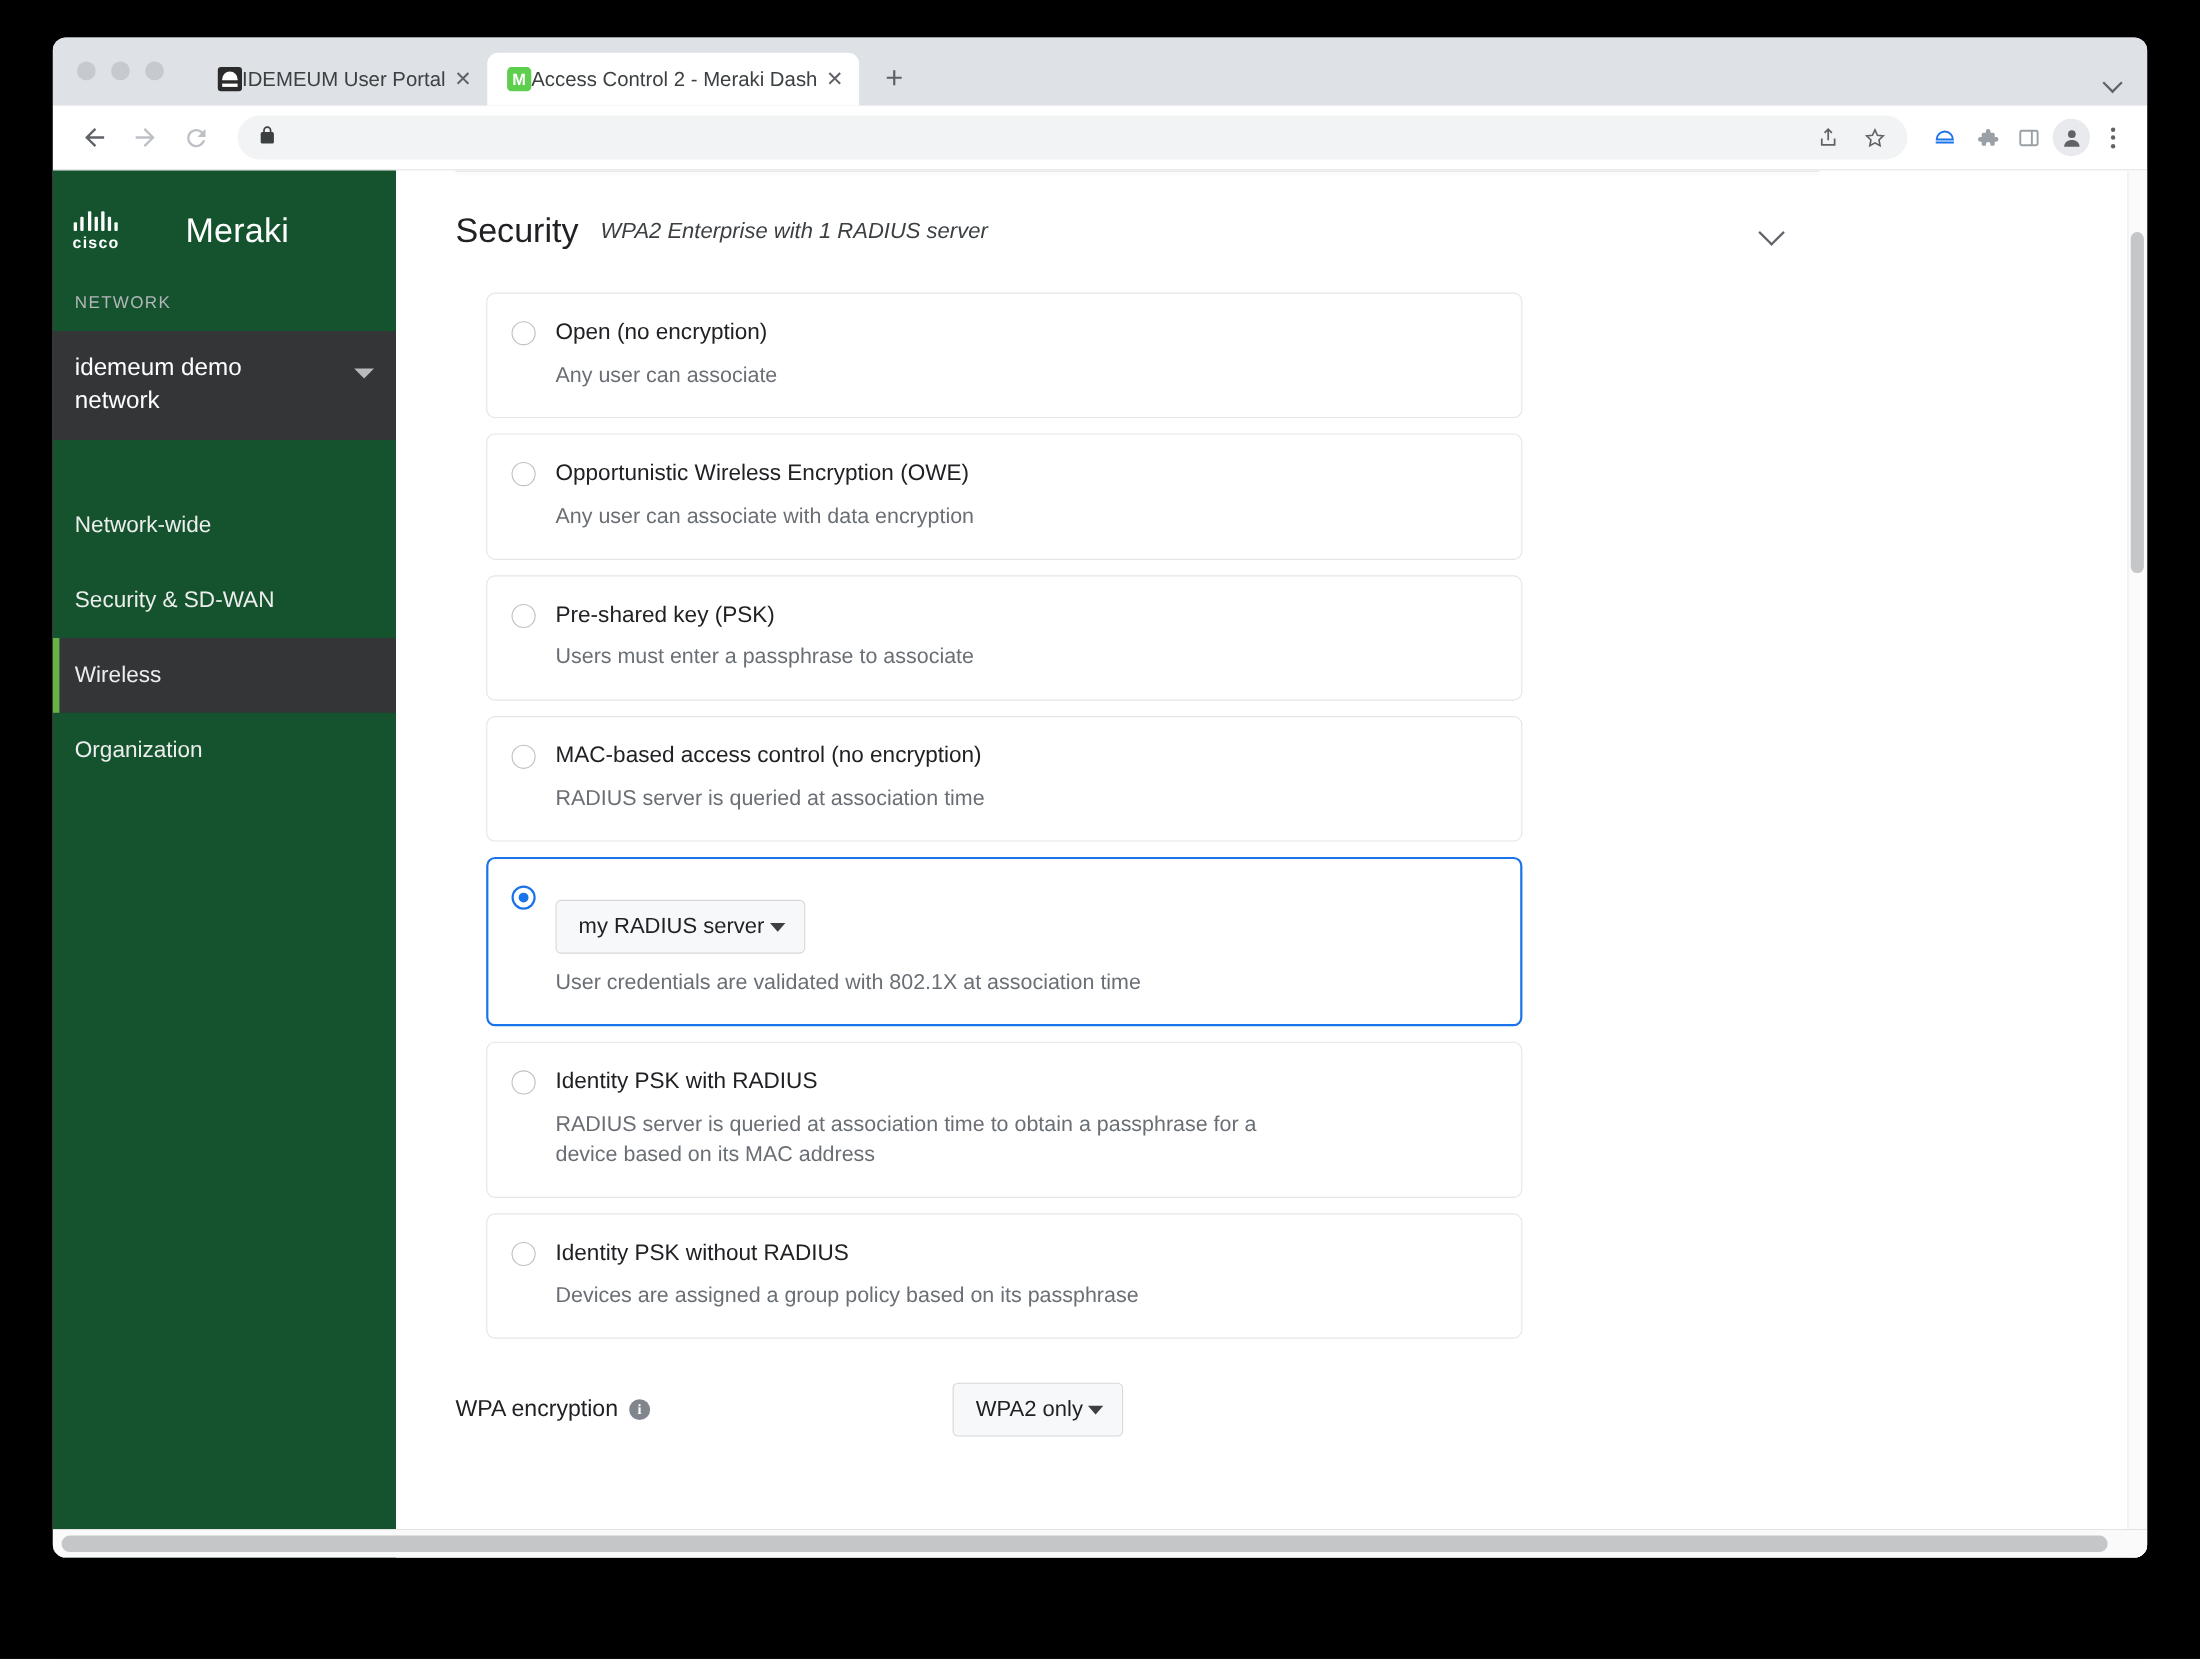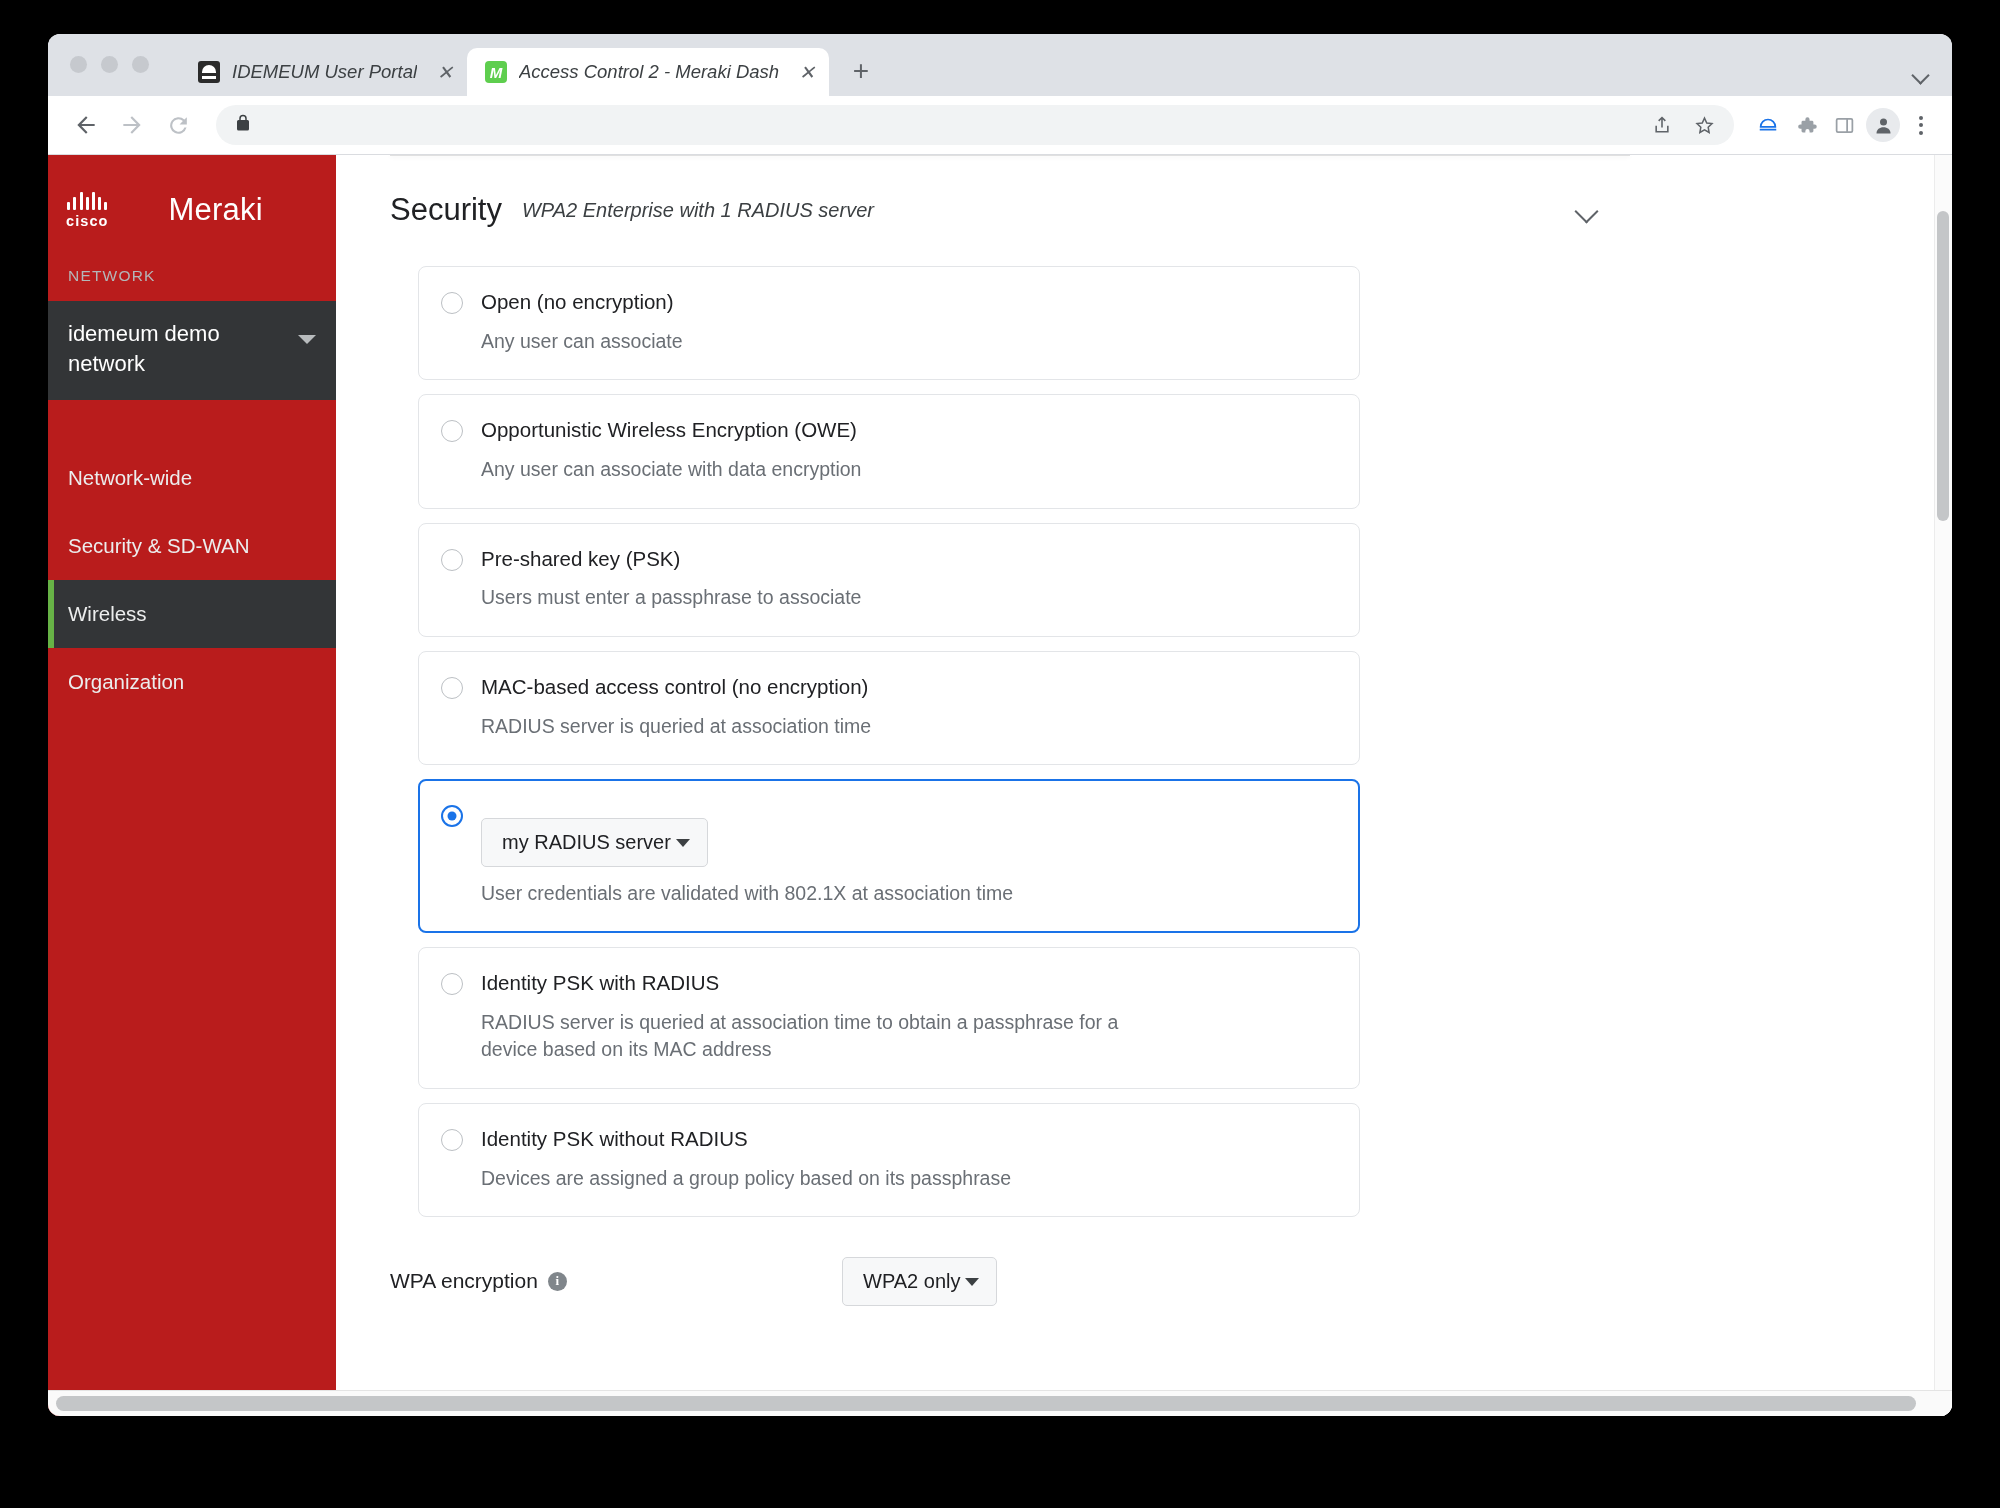--- a/index.html
+++ b/index.html
@@ -37,25 +37,23 @@
   }
   .traffic span {
     width: 17px; height: 17px; border-radius: 50%;
     background: #c6c9ce;
     display: block;
   }
   .tab {
     position: relative;
     height: 48px;
     display: flex; align-items: center;
-    gap: 12px;
     padding: 0 14px 0 18px;
     border-radius: 10px 10px 0 0;
     min-width: 210px;
-    font-style: italic;
   }
   .tab.inactive { background: transparent; }
   .tab.active { background: #fff; }
   .tab-fav {
     width: 22px; height: 22px; border-radius: 4px;
     flex: 0 0 auto;
     display: flex; align-items: center; justify-content: center;
     font-size: 15px; font-weight: 700; color: #fff;
   }
   .fav-idemeum {
@@ -167,22 +165,22 @@
   .page {
     position: relative;
     height: calc(1382px - 62px - 58px);
     display: flex;
     background: #fff;
     border-top: 1px solid #dadce0;
   }
 
   
   .sidebar {
-    width: 288px;
-    background: #b91c1c;
+    width: 312px;
+    background: #14532d;
     flex: 0 0 auto;
     display: flex; flex-direction: column;
   }
   .brand {
     padding: 36px 0 34px 18px;
     display: flex; align-items: center; gap: 17px;
   }
   .cisco-logo { display: flex; flex-direction: column; align-items: center; }
   .cisco-bars { display: flex; align-items: flex-end; gap: 3.2px; height: 19px; }
   .cisco-bars i { width: 3px; background: #fff; display: block; border-radius: 1px; }

